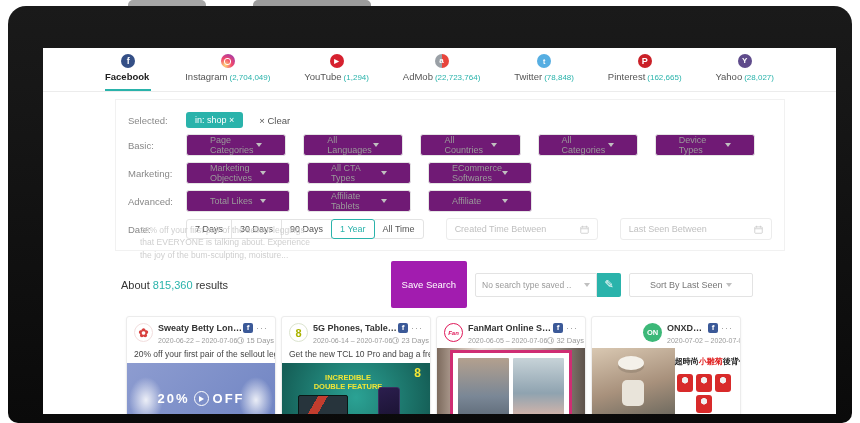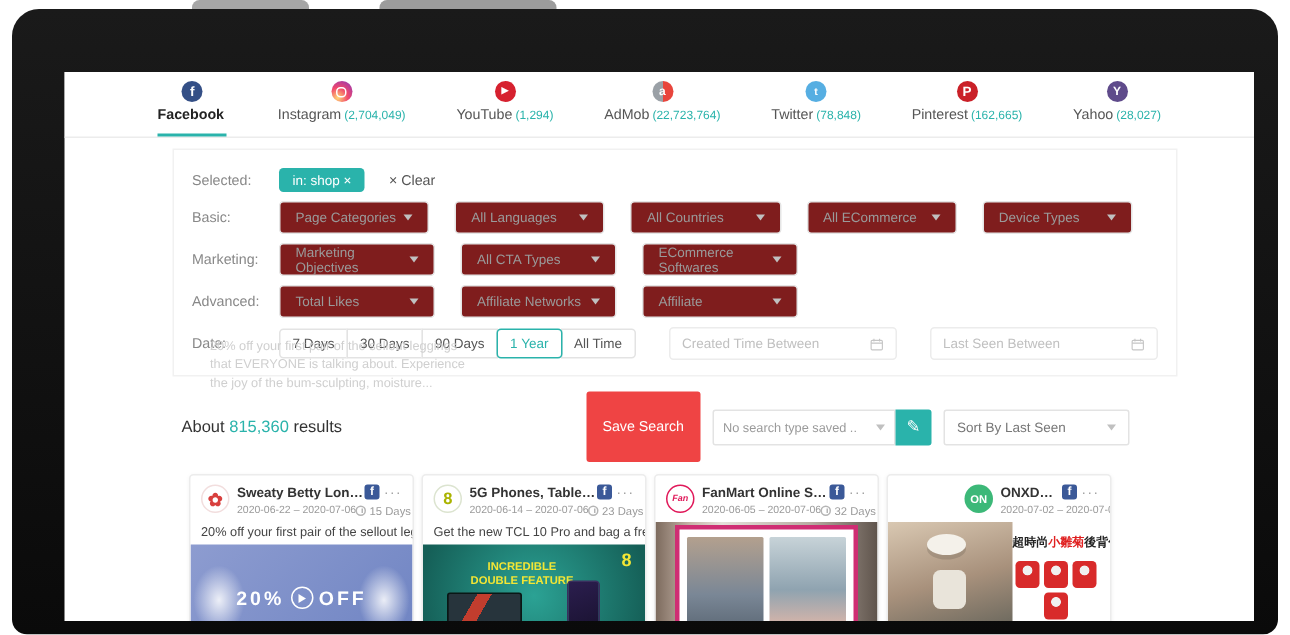--- a/index.html
+++ b/index.html
@@ -32,44 +32,44 @@
   .net-count { color:#2ab3ab; font-size:8px; margin-left:2px; }
   .net-tab.active .net-line b { font-weight:bold; color:#222; }
   .net-tab.active { border-bottom:2px solid #2ab3ab; }
 
   
   .filter-panel { margin:7px 51px 0 72px; border:1px solid #f1f1f1; background:#fff; padding:6px 12px 4px; }
   .f-row { display:flex; align-items:center; margin:6px 0; }
   .f-label { width:58px; font-size:9.5px; color:#888; flex:none; }
   .chip { background:#2ab3ab; color:#fff; font-size:9px; padding:3px 9px; border-radius:3px; cursor:pointer; }
   .clear { margin-left:16px; font-size:9.5px; color:#555; cursor:pointer; }
-  .sel { width:104px; height:22px; border:1px solid #e5e5e5; border-radius:3px; background:#7f1d1d;
-    display:flex; align-items:center; justify-content:space-between; padding:0 10px; margin-right:17px;
+  .sel { width:104px; height:22px; border:1px solid #e5e5e5; border-radius:3px; background:#701a75;
+    display:flex; align-items:center; justify-content:space-between; padding:0 23px; margin-right:17px;
     font-size:9px; color:#9a9a9a; cursor:pointer; }
   .caret { width:0; height:0; border-left:3px solid transparent; border-right:3px solid transparent; border-top:4px solid #c0c0c0; }
   .seg { display:flex; }
   .seg-btn { border:1px solid #e3e3e3; background:#fff; padding:4px 8px; font-size:9px; color:#555; margin-left:-1px; cursor:pointer; }
   .seg-btn:first-child { margin-left:0; border-radius:3px 0 0 3px; }
   .seg-btn:last-child { border-radius:0 3px 3px 0; }
   .seg-btn.active { color:#2ab3ab; border-color:#2ab3ab; position:relative; z-index:1; border-radius:3px; }
   .date-input { width:152px; height:22px; border:1px solid #ececec; border-radius:3px; margin-left:22px;
     display:flex; align-items:center; justify-content:space-between; padding:0 8px; font-size:9px; color:#c0c0c0; cursor:pointer; }
 
   
   .results-bar { display:flex; align-items:center; justify-content:space-between; margin:10px 83px 0 78px; }
   .results-text { font-size:11px; color:#333; }
   .results-text .cnt { color:#2ab3ab; }
   .rb-right { display:flex; align-items:center; gap:8px; }
-  .save-btn { background:#ef4444; color:#fff; font-size:9.5px; padding:18px 11px; border-radius:2px; cursor:pointer; }
+  .save-btn { background:#a21caf; color:#fff; font-size:9.5px; padding:18px 11px; border-radius:2px; cursor:pointer; }
   .saved-box { width:122px; height:24px; border:1px solid #e3e3e3; border-radius:2px 0 0 2px; display:flex; align-items:center;
     justify-content:space-between; padding:10px 6px; font-size:8.5px; color:#9a9a9a; cursor:pointer; }
   .pencil-btn { width:24px; height:24px; margin-left:-8px; background:#2ab3ab; color:#fff; display:flex; align-items:center;
     justify-content:center; font-size:11px; border-radius:0 2px 2px 0; cursor:pointer; }
   .sort-box { width:124px; height:24px; border:1px solid #e3e3e3; border-radius:2px; display:flex; align-items:center;
-    justify-content:space-between; padding:0 8px; font-size:9px; color:#777; cursor:pointer; }
+    justify-content:space-between; padding:0 20px; font-size:9px; color:#777; cursor:pointer; }
 
   
   .ghost { position:absolute; left:97px; top:176px; z-index:1; font-size:8.5px; color:#cfcfcf; line-height:1.45; }
 
   
   .cards { position:relative; z-index:2; display:flex; gap:5px; margin:8px 0 0 83px; }
   .card { width:150px; flex:none; background:#fff; border:1px solid #ececec; border-radius:3px;
     box-shadow:0 1px 3px rgba(0,0,0,.05); overflow:hidden; }
   .card-head { display:flex; gap:5px; padding:6px 7px 3px; }
   .logo { width:19px; height:19px; border-radius:50%; flex:none; display:flex; align-items:center; justify-content:center; font-weight:bold; }
@@ -186,21 +186,21 @@
             </span>
           <span class="sel">
               <span>All Languages</span>
               <i class="caret"></i>
             </span>
           <span class="sel">
               <span>All Countries</span>
               <i class="caret"></i>
             </span>
           <span class="sel">
-              <span>All ECommerce</span>
+              <span>All Categories</span>
               <i class="caret"></i>
             </span>
           <span class="sel">
               <span>Device Types</span>
               <i class="caret"></i>
             </span>
         </div>
         <div class="f-row">
           <span class="f-label">Marketing:</span>
           <span class="sel">
@@ -216,21 +216,21 @@
               <i class="caret"></i>
             </span>
         </div>
         <div class="f-row">
           <span class="f-label">Advanced:</span>
           <span class="sel">
               <span>Total Likes</span>
               <i class="caret"></i>
             </span>
           <span class="sel">
-              <span>Affiliate Networks</span>
+              <span>Affiliate Tablets</span>
               <i class="caret"></i>
             </span>
           <span class="sel">
               <span>Affiliate</span>
               <i class="caret"></i>
             </span>
         </div>
         <div class="f-row">
           <span class="f-label">Date:</span>
           <span class="seg">

